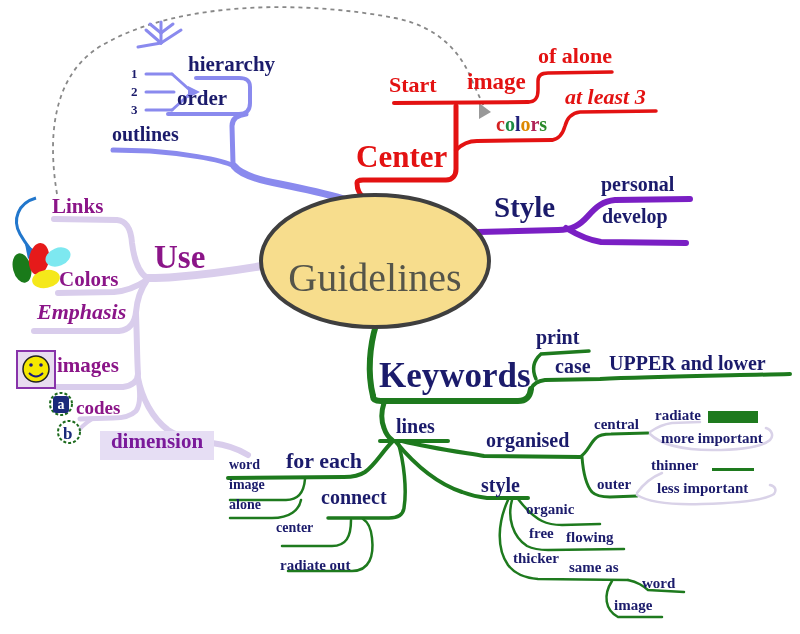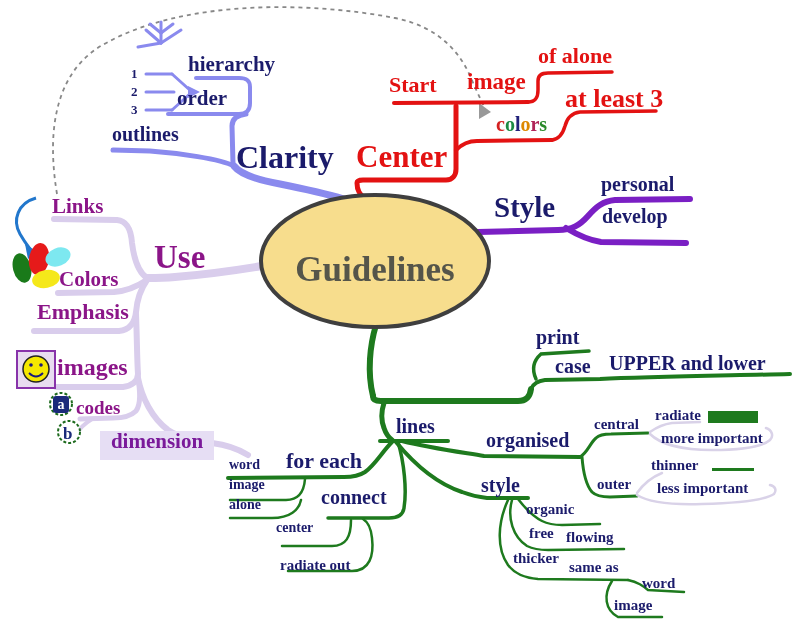--- a/index.html
+++ b/index.html
@@ -3,21 +3,21 @@
 <meta charset="utf-8">
 <style>
   html,body{margin:0;padding:0;background:#fff;}
   .canvas{position:relative;width:800px;height:634px;background:#ffffff;overflow:hidden;
           font-family:"Liberation Serif",serif;}
   .canvas svg{position:absolute;left:0;top:0;}
   .lbl{position:absolute;font-weight:bold;white-space:nowrap;line-height:1;}
   .navy{color:#1b1b6b;}
   .red{color:#e31212;}
   .mag{color:#8b1588;}
-  .ital{text-align:center;}
+  .ital{font-style:italic;text-align:center;}
   .dim-box{position:absolute;left:100px;top:431px;width:114px;height:29px;
            background:#e6def4;display:flex;align-items:flex-start;justify-content:center;}
   .dim-box .lbl{position:static;}
   .code-a-chip{position:absolute;left:53px;top:396px;width:16px;height:17px;background:#1b2a7a;
                border-radius:3px;color:#ffffff;font-weight:bold;font-size:14px;text-align:center;line-height:17px;}
   .code-b{position:absolute;left:63px;top:424px;font-size:17px;font-weight:bold;color:#1b2a7a;}
 </style>
 </head>
 <body>
 
@@ -128,53 +128,53 @@
       <path d="M 637,493 C 644,483 652,477 662,473"></path>
       <path d="M 637,495 C 648,502 672,505 702,504 C 742,503 765,500 774,494 C 777,490 775,486 770,485"></path>
     </g>
 
     <rect x="708" y="411" width="50" height="12" fill="#1e7a1e"></rect>
     <rect x="712" y="468" width="42" height="3" fill="#1e7a1e"></rect>
 
     <ellipse cx="375" cy="261" rx="114" ry="66" fill="#f7dd8d" stroke="#3f3f3f" stroke-width="4"></ellipse>
   </svg>
 
-  <div class="lbl" style="left:375px;top:252px;transform:translateX(-50%);font-size:35px;color:#55554a;font-weight:bold;">Guidelines</div>
-
-  <div class="lbl navy" style="left:236px;top:141px;font-size:32px;">Clarity</div>
+  <div class="lbl" style="left:375px;top:258px;transform:translateX(-50%);font-size:40px;color:#55554a;font-weight:normal;">Guidelines</div>
+
   <div class="lbl navy" style="left:188px;top:54px;font-size:21px;">hierarchy</div>
   <div class="lbl navy" style="left:177px;top:88px;font-size:21px;">order</div>
   <div class="lbl navy" style="left:112px;top:124px;font-size:20px;">outlines</div>
   <div class="lbl navy" style="left:131px;top:67px;font-size:13px;">1</div>
   <div class="lbl navy" style="left:131px;top:85px;font-size:13px;">2</div>
   <div class="lbl navy" style="left:131px;top:103px;font-size:13px;">3</div>
 
   <div class="lbl red" style="left:356px;top:141px;font-size:31px;">Center</div>
   <div class="lbl red" style="left:389px;top:74px;font-size:22px;">Start</div>
   <div class="lbl red" style="left:467px;top:70px;font-size:23px;">image</div>
   <div class="lbl red" style="left:538px;top:45px;font-size:22px;">of alone</div>
-  <div class="lbl red" style="left:565px;top:86px;font-size:26px;">at least 3</div>
+  <div class="lbl red" style="left:565px;top:86px;font-size:22px;font-style:italic;">at least 3</div>
   <div class="lbl" style="left:496px;top:114px;font-size:20px;"><span style="color: rgb(212, 34, 34);">c</span><span style="color: rgb(29, 138, 68);">o</span><span style="color: rgb(34, 34, 122);">l</span><span style="color: rgb(221, 136, 0);">o</span><span style="color: rgb(176, 36, 88);">r</span><span style="color: rgb(42, 138, 42);">s</span></div>
 
   <div class="lbl navy" style="left:494px;top:193px;font-size:29px;">Style</div>
   <div class="lbl navy" style="left:601px;top:174px;font-size:20px;">personal</div>
   <div class="lbl navy" style="left:602px;top:206px;font-size:20px;">develop</div>
 
   <div class="lbl mag" style="left:154px;top:241px;font-size:33px;">Use</div>
   <div class="lbl mag" style="left:52px;top:196px;font-size:21px;">Links</div>
   <div class="lbl mag" style="left:59px;top:269px;font-size:21px;">Colors</div>
   <div class="lbl mag ital" style="left:37px;top:301px;font-size:22px;">Emphasis</div>
-  <div class="lbl mag" style="left:57px;top:355px;font-size:24px;">images</div>
+  <div class="lbl mag" style="left:57px;top:355px;font-size:21px;">images</div>
   <div class="lbl mag" style="left:76px;top:398px;font-size:19px;">codes</div>
   <div class="code-a-chip">a</div>
   <div class="code-b">b</div>
   <div class="dim-box">
     <div class="lbl" style="font-size:21px;color:#7a1a9a;font-weight:bold;">dimension</div>
   </div>
 
+  <div class="lbl navy" style="left:379px;top:358px;font-size:35px;">Keywords</div>
   <div class="lbl navy" style="left:536px;top:327px;font-size:20px;">print</div>
   <div class="lbl navy" style="left:555px;top:356px;font-size:20px;">case</div>
   <div class="lbl navy" style="left:609px;top:353px;font-size:20px;">UPPER and lower</div>
   <div class="lbl navy" style="left:396px;top:416px;font-size:20px;">lines</div>
   <div class="lbl navy" style="left:486px;top:430px;font-size:20px;">organised</div>
   <div class="lbl navy" style="left:594px;top:417px;font-size:15px;">central</div>
   <div class="lbl navy" style="left:655px;top:408px;font-size:15px;">radiate</div>
   <div class="lbl navy" style="left:661px;top:431px;font-size:15px;">more important</div>
   <div class="lbl navy" style="left:651px;top:458px;font-size:15px;">thinner</div>
   <div class="lbl navy" style="left:597px;top:477px;font-size:15px;">outer</div>

